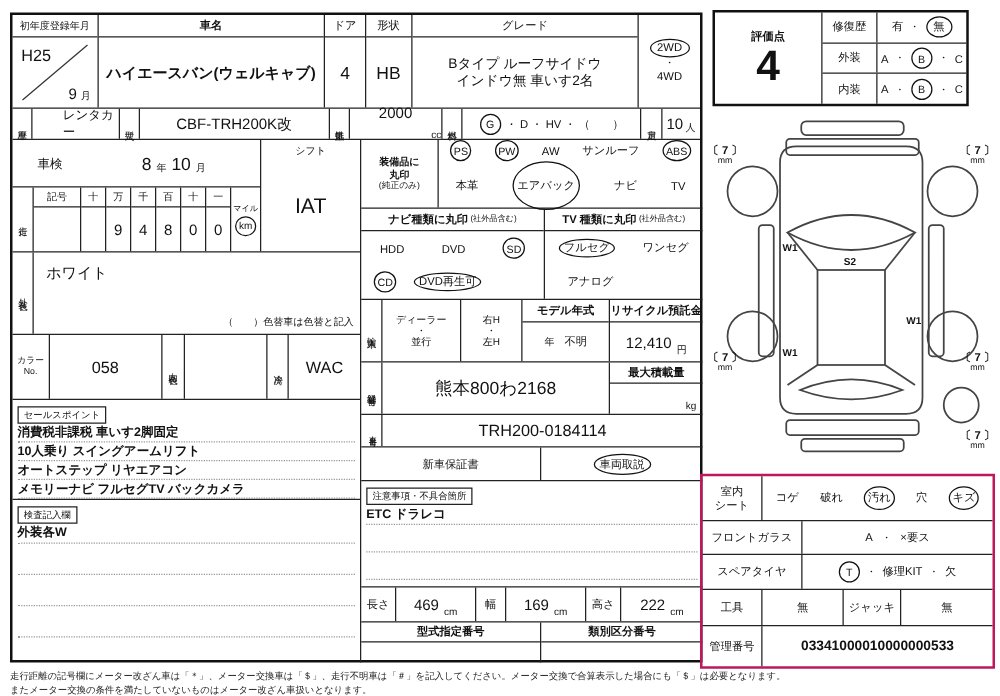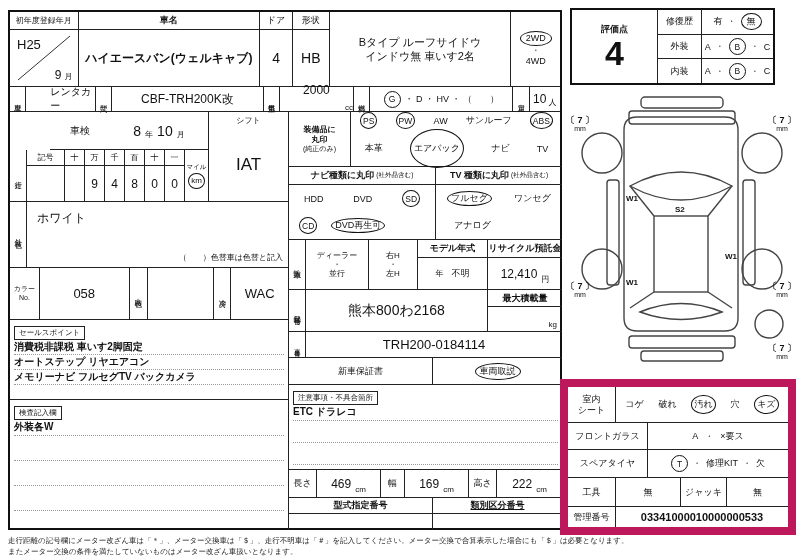--- a/index.html
+++ b/index.html
@@ -53,20 +53,21 @@
       </div>
       <div class="cell col" style="width:33px;">
         <div class="bb ctr h9" style="height:18px;">ドア</div>
         <div class="ctr v14" style="flex:1;">4</div>
       </div>
       <div class="cell col" style="width:37px;">
         <div class="bb ctr h9" style="height:18px;">形状</div>
         <div class="ctr v14" style="flex:1;">HB</div>
       </div>
       <div class="cell col" style="width:183px;">
+        <div class="bb ctr h9" style="height:18px;">グレード</div>
         <div class="col ctr" style="flex:1; line-height:1.3;">
           <span class="v11">Bタイプ ルーフサイドウ</span>
           <span class="v11">インドウ無 車いす2名</span>
         </div>
       </div>
       <div class="col ctr" style="width:49px; line-height:1.2;">
         <span class="ell h9">2WD</span>
         <span class="h8">・</span>
         <span class="h9">4WD</span>
       </div>
@@ -103,21 +104,21 @@
         <span class="h8" style="align-self:flex-end;padding-bottom:3px;">人</span>
       </div>
     </div>
 
     <div class="row" style="height:418px;">
 
       <div class="col cell" style="width:279px;">
 
         <div class="row bb" style="height:90px;">
           <div class="col cell" style="width:199px;">
-            <div class="row bb" style="height:38px;margin-left:40px;">
+            <div class="row bb" style="height:38px;">
               <div class="ctr h10" style="width:60px;">車検</div>
               <div class="ctr" style="flex:1; gap:4px;">
                 <span class="v14">8</span>
                 <span class="h8" style="padding-top:8px;">年</span>
                 <span class="v14">10</span>
                 <span class="h8" style="padding-top:8px;">月</span>
               </div>
             </div>
             <div class="row" style="flex:1;">
               <div class="cell vlab" style="width:17px;">
@@ -185,20 +186,21 @@
           <div class="cell" style="width:67px;"></div>
           <div class="cell vlab" style="width:17px;">
               <span>冷房</span>
             </div>
           <div class="ctr v13" style="width:57px;">WAC</div>
         </div>
 
         <div class="bb" style="height:80px; padding:1px 4px;">
           <span class="tag">セールスポイント</span>
           <div class="dots h10 b" style="height:15px;">消費税非課税 車いす2脚固定</div>
+          <div class="dots h10 b" style="height:15px;">10人乗り スイングアームリフト</div>
           <div class="dots h10 b" style="height:15px;">オートステップ リヤエアコン</div>
           <div class="dots h10 b" style="height:15px;">メモリーナビ フルセグTV バックカメラ</div>
         </div>
 
         <div style="flex:1; padding:1px 4px;">
           <span class="tag">検査記入欄</span>
           <div class="dots h10 b" style="height:16px;">外装各W</div>
           <div class="dots" style="height:25px;"></div>
           <div class="dots" style="height:25px;"></div>
           <div class="dots" style="height:25px;"></div>
@@ -341,21 +343,21 @@
             <span class="v12">222</span>
             <span class="h8" style="align-self:flex-end;padding-bottom:3px;">cm</span>
           </div>
         </div>
 
         <div class="row" style="flex:1;">
           <div class="cell col" style="width:144px;">
             <div class="bb ctr h9 b" style="height:16px;">型式指定番号</div>
             <div style="flex:1;"></div>
           </div>
-          <div class="col" style="width:129px;text-decoration:underline;">
+          <div class="col" style="width:129px;">
             <div class="bb ctr h9 b" style="height:16px;">類別区分番号</div>
             <div style="flex:1;"></div>
           </div>
         </div>
       </div>
     </div>
   </div>
 
   <div class="abs row" style="left:570px; top:8px; width:205px; height:77px; border:2.5px solid #111;">
     <div class="cell col ctr" style="width:86px;">
@@ -437,21 +439,21 @@
     <div class="tread" style="left:206px; top:254px;">
       <div class="t1">〔 7 〕</div>
         <div class="t2">mm</div>
     </div>
     <span class="mark" style="left:64px; top:104px;">W1</span>
     <span class="mark" style="left:113px; top:115px;">S2</span>
     <span class="mark" style="left:163px; top:162px;">W1</span>
     <span class="mark" style="left:64px; top:188px;">W1</span>
   </div>
 
-  <div class="abs col" style="left:560px; top:379px; width:236px; height:156px; border:8px solid #be185d;">
+  <div class="abs col" style="left:560px; top:379px; width:236px; height:156px; border:2px solid #be185d;">
     <div class="row bb" style="height:36px;">
       <div class="cell col ctr" style="width:48px; line-height:1.2;">
         <span class="h9">室内</span>
         <span class="h9">シート</span>
       </div>
       <div class="ctr" style="flex:1; justify-content:space-around; padding:0 2px;">
         <span class="h9">コゲ</span>
         <span class="h9">破れ</span>
         <span class="ell h9" style="padding:2px 2px;">汚れ</span>
         <span class="h9">穴</span>

